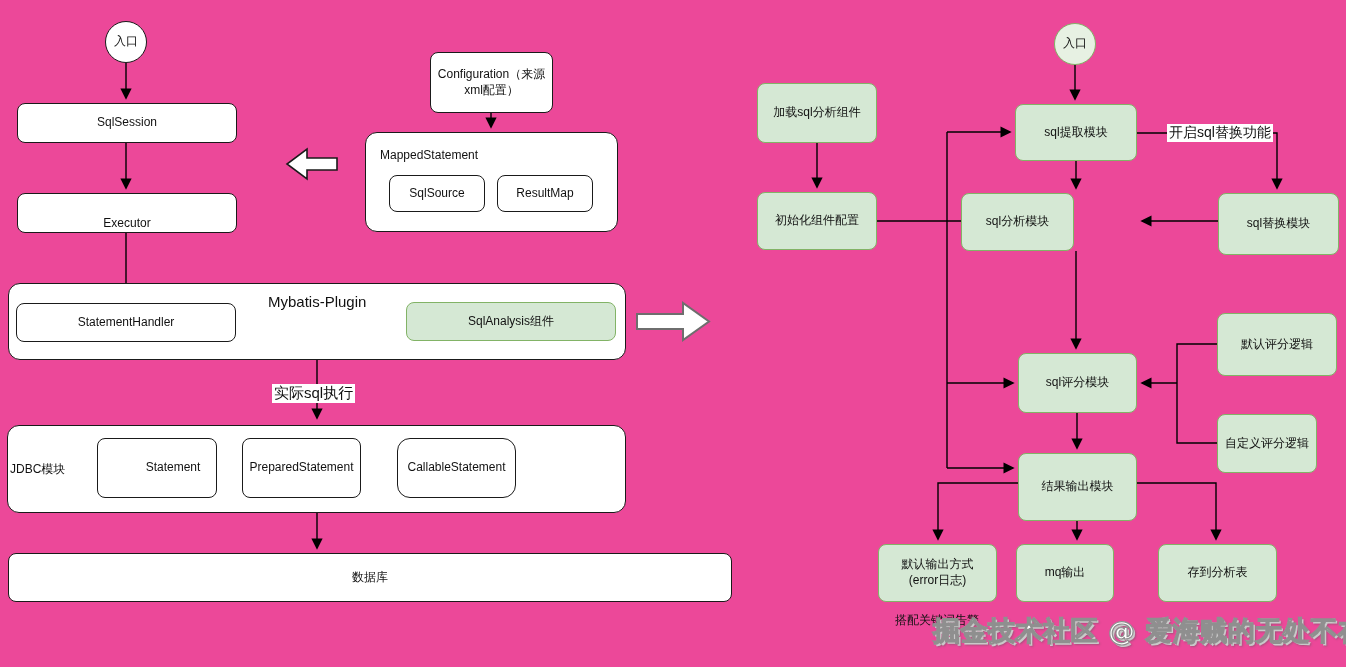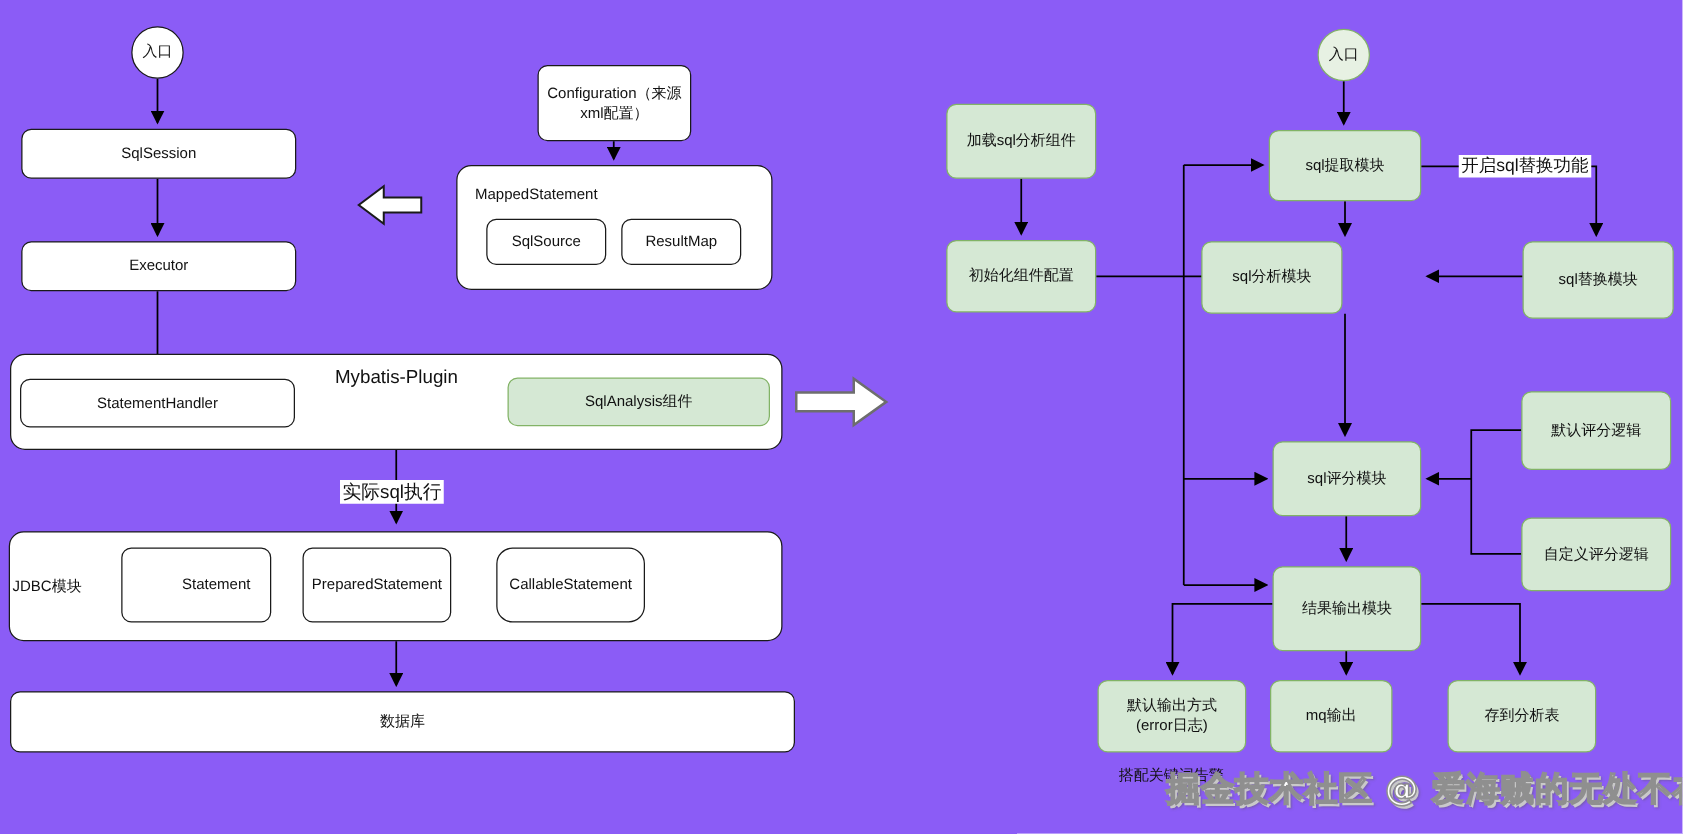--- a/index.html
+++ b/index.html
@@ -1,17 +1,17 @@
 <!DOCTYPE html>
 <html><head>
 <meta charset="utf-8">
 <style>
   html,body{margin:0;padding:0;background:#fff;}
   .canvas{
-    position:relative;width:1346px;height:667px;background:#8b5cf6;
+    position:relative;width:1346px;height:667px;background:#ec4899;
     font-family:"Liberation Sans","DejaVu Sans",sans-serif;overflow:hidden;
   }
   .connectors{position:absolute;left:0;top:0;width:1346px;height:667px;z-index:1;}
   .node{
     position:absolute;display:flex;align-items:center;justify-content:center;
     text-align:center;font-size:12px;color:#111;z-index:2;box-sizing:border-box;
     line-height:1.3;
   }
   .white{background:#ffffff;border:1px solid #1a1a1a;border-radius:8px;}
   .green{background:#d5e8d4;border:1px solid #82b366;border-radius:8px;}
@@ -83,21 +83,21 @@
   </svg>
 
   <div class="node white circle" style="left:105px;top:21px;width:42px;height:42px;">
     <span>入口</span>
   </div>
 
   <div class="node white" style="left:17px;top:103px;width:220px;height:40px;">
     <span>SqlSession</span>
   </div>
 
-  <div class="node white" style="left:17px;top:193px;width:220px;height:40px;">
+  <div class="node white" style="left:17px;top:193px;width:220px;height:40px;align-items:flex-end;">
     <span>Executor</span>
   </div>
 
   <div class="node white two-line" style="left:430px;top:52px;width:123px;height:61px;">
     <div>
       <span>Configuration（来源</span>
       <span>xml配置）</span>
     </div>
   </div>
 
@@ -126,21 +126,21 @@
   <div class="node white" style="left:97px;top:438px;width:120px;height:60px;padding-left:32px;">
     <span>Statement</span>
   </div>
   <div class="node white" style="left:242px;top:438px;width:119px;height:60px;">
     <span>PreparedStatement</span>
   </div>
   <div class="node white" style="left:397px;top:438px;width:119px;height:60px;border-radius:13px;">
     <span>CallableStatement</span>
   </div>
 
-  <div class="node white" style="left:8px;top:553px;width:628px;height:49px;">
+  <div class="node white" style="left:8px;top:553px;width:724px;height:49px;">
     <span>数据库</span>
   </div>
 
   <div class="node circle greenlight" style="left:1054px;top:23px;width:42px;height:42px;">
     <span>入口</span>
   </div>
 
   <div class="node green" style="left:757px;top:83px;width:120px;height:60px;">
     <span>加载sql分析组件</span>
   </div>
@@ -159,21 +159,21 @@
   <div class="node green" style="left:1218px;top:193px;width:121px;height:62px;">
     <span>sql替换模块</span>
   </div>
 
   <div class="node green" style="left:1217px;top:313px;width:120px;height:63px;">
     <span>默认评分逻辑</span>
   </div>
   <div class="node green" style="left:1018px;top:353px;width:119px;height:60px;">
     <span>sql评分模块</span>
   </div>
-  <div class="node green" style="left:1217px;top:414px;width:120px;height:59px;">
+  <div class="node green" style="left:1217px;top:414px;width:100px;height:59px;">
     <span>自定义评分逻辑</span>
   </div>
 
   <div class="node green" style="left:1018px;top:453px;width:119px;height:68px;">
     <span>结果输出模块</span>
   </div>
 
   <div class="node green two-line" style="left:878px;top:544px;width:119px;height:58px;">
     <div>
       <span>默认输出方式</span>

